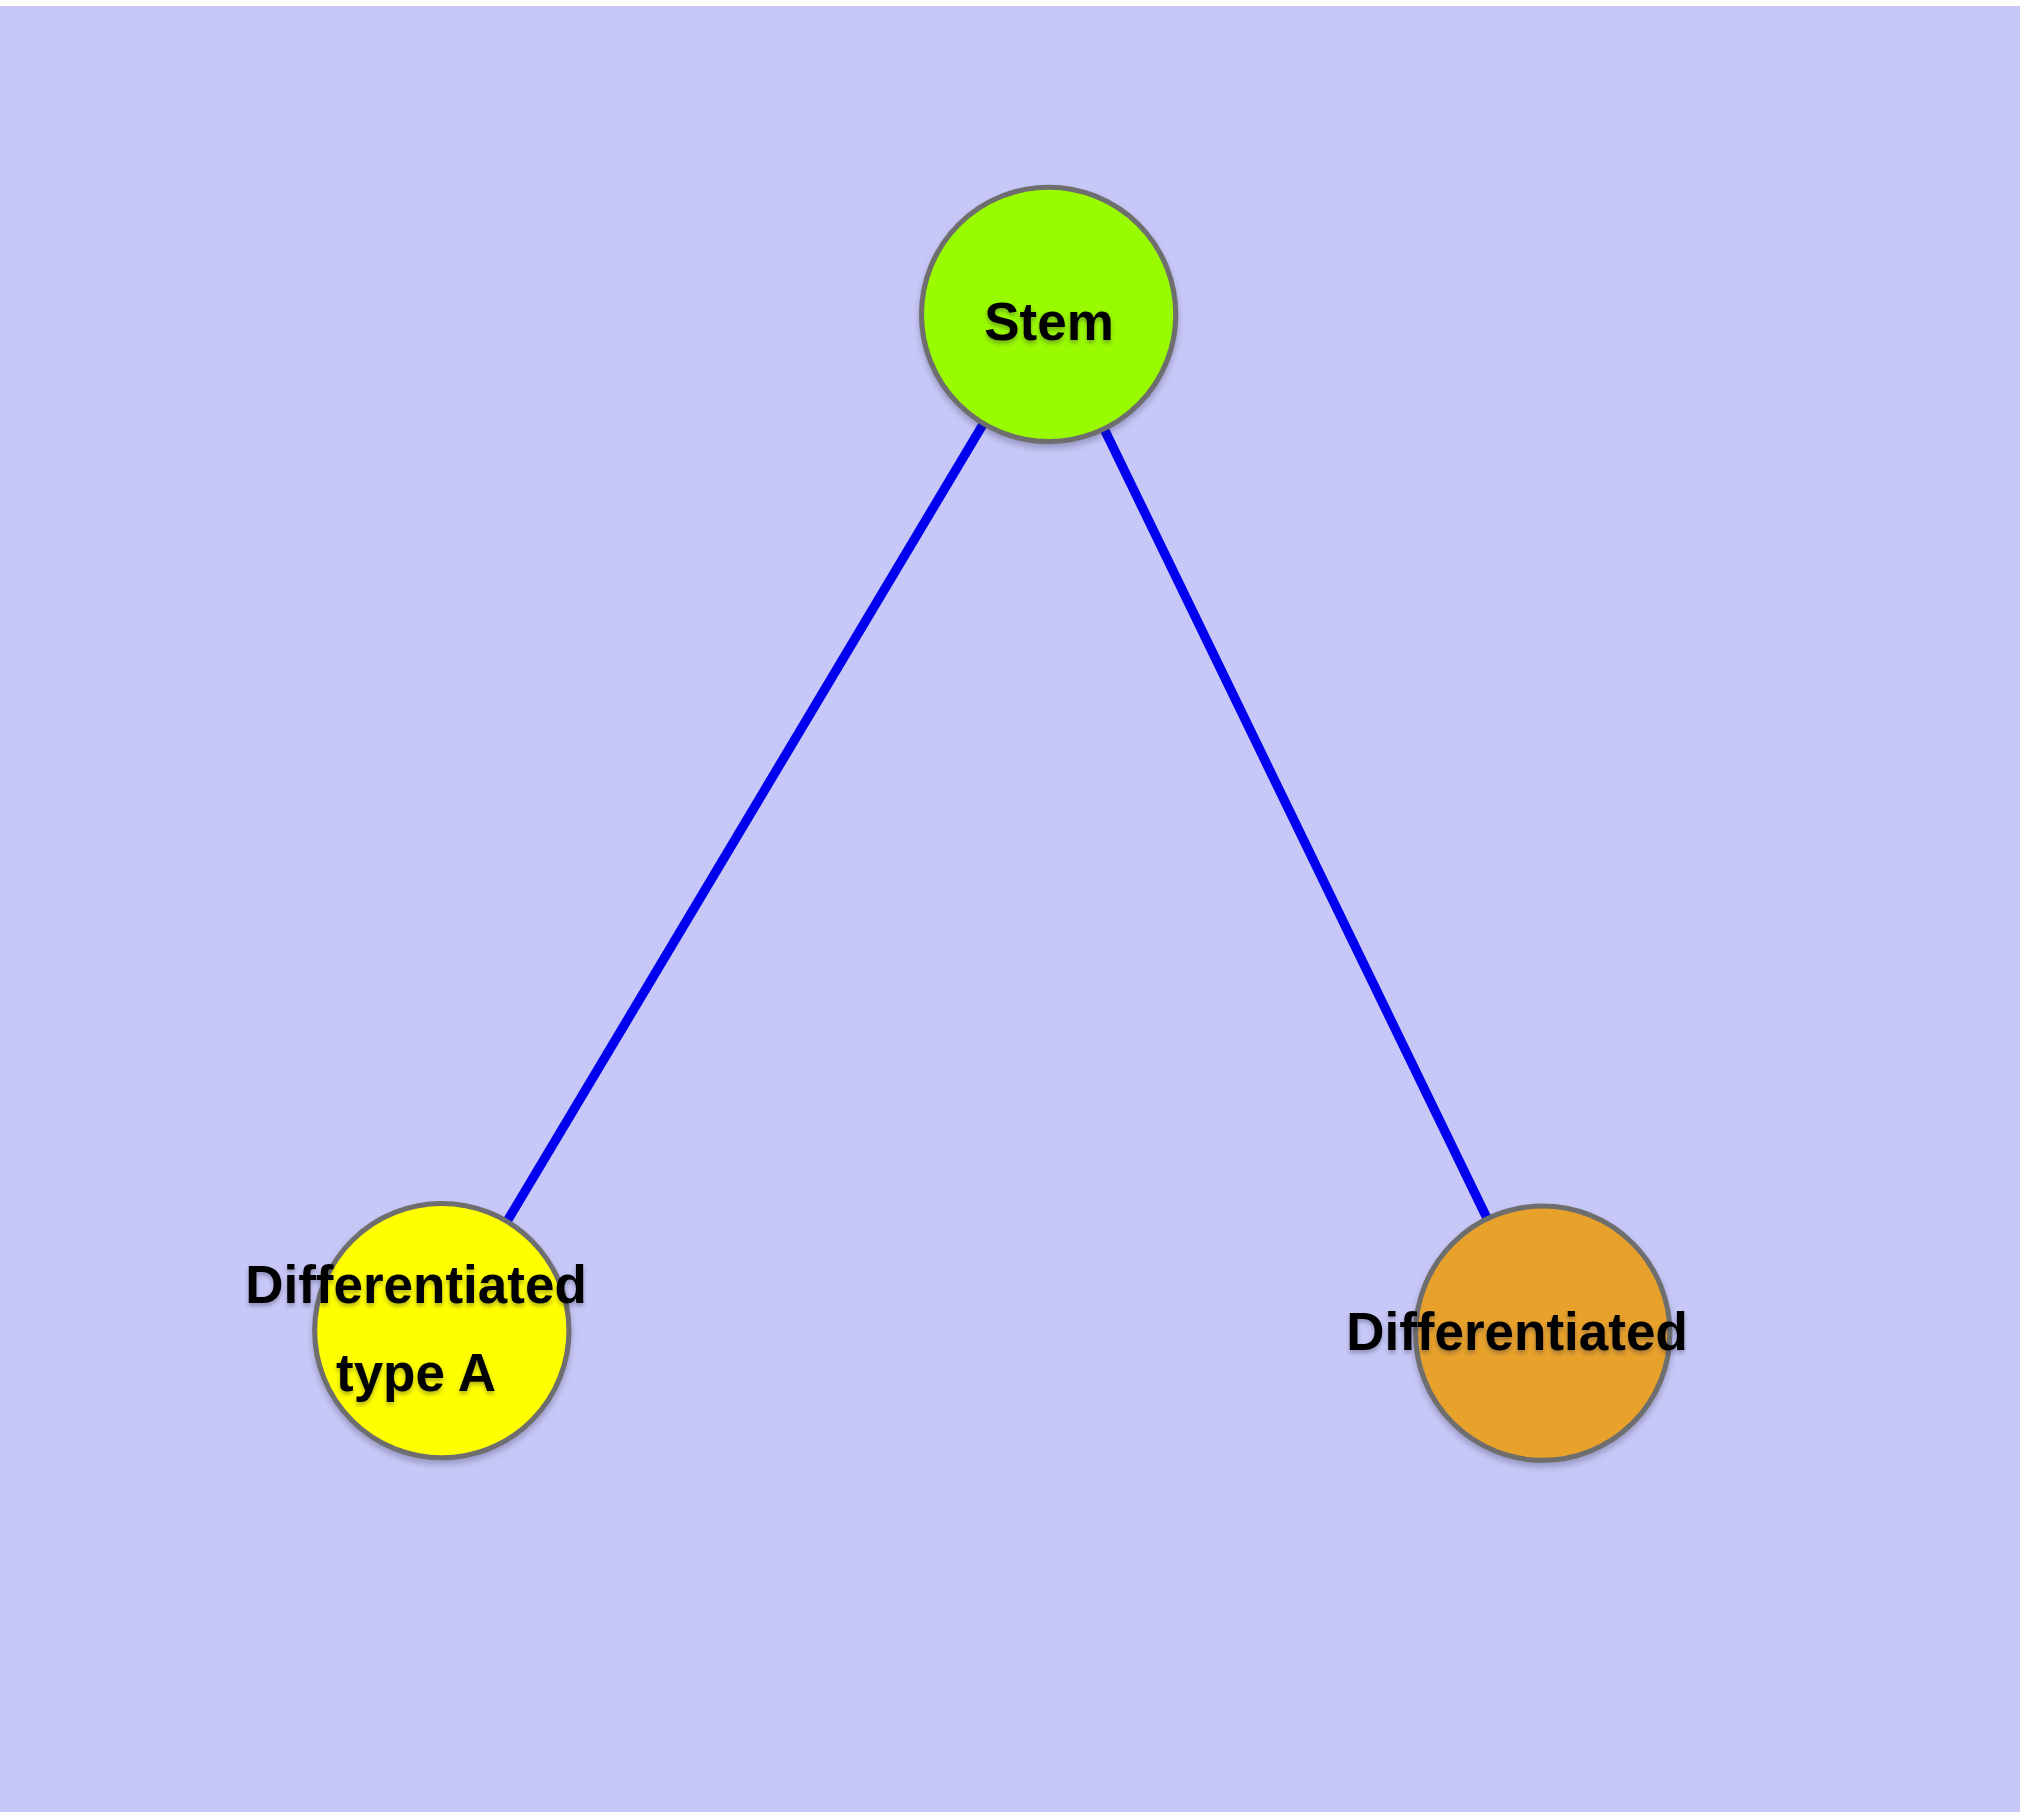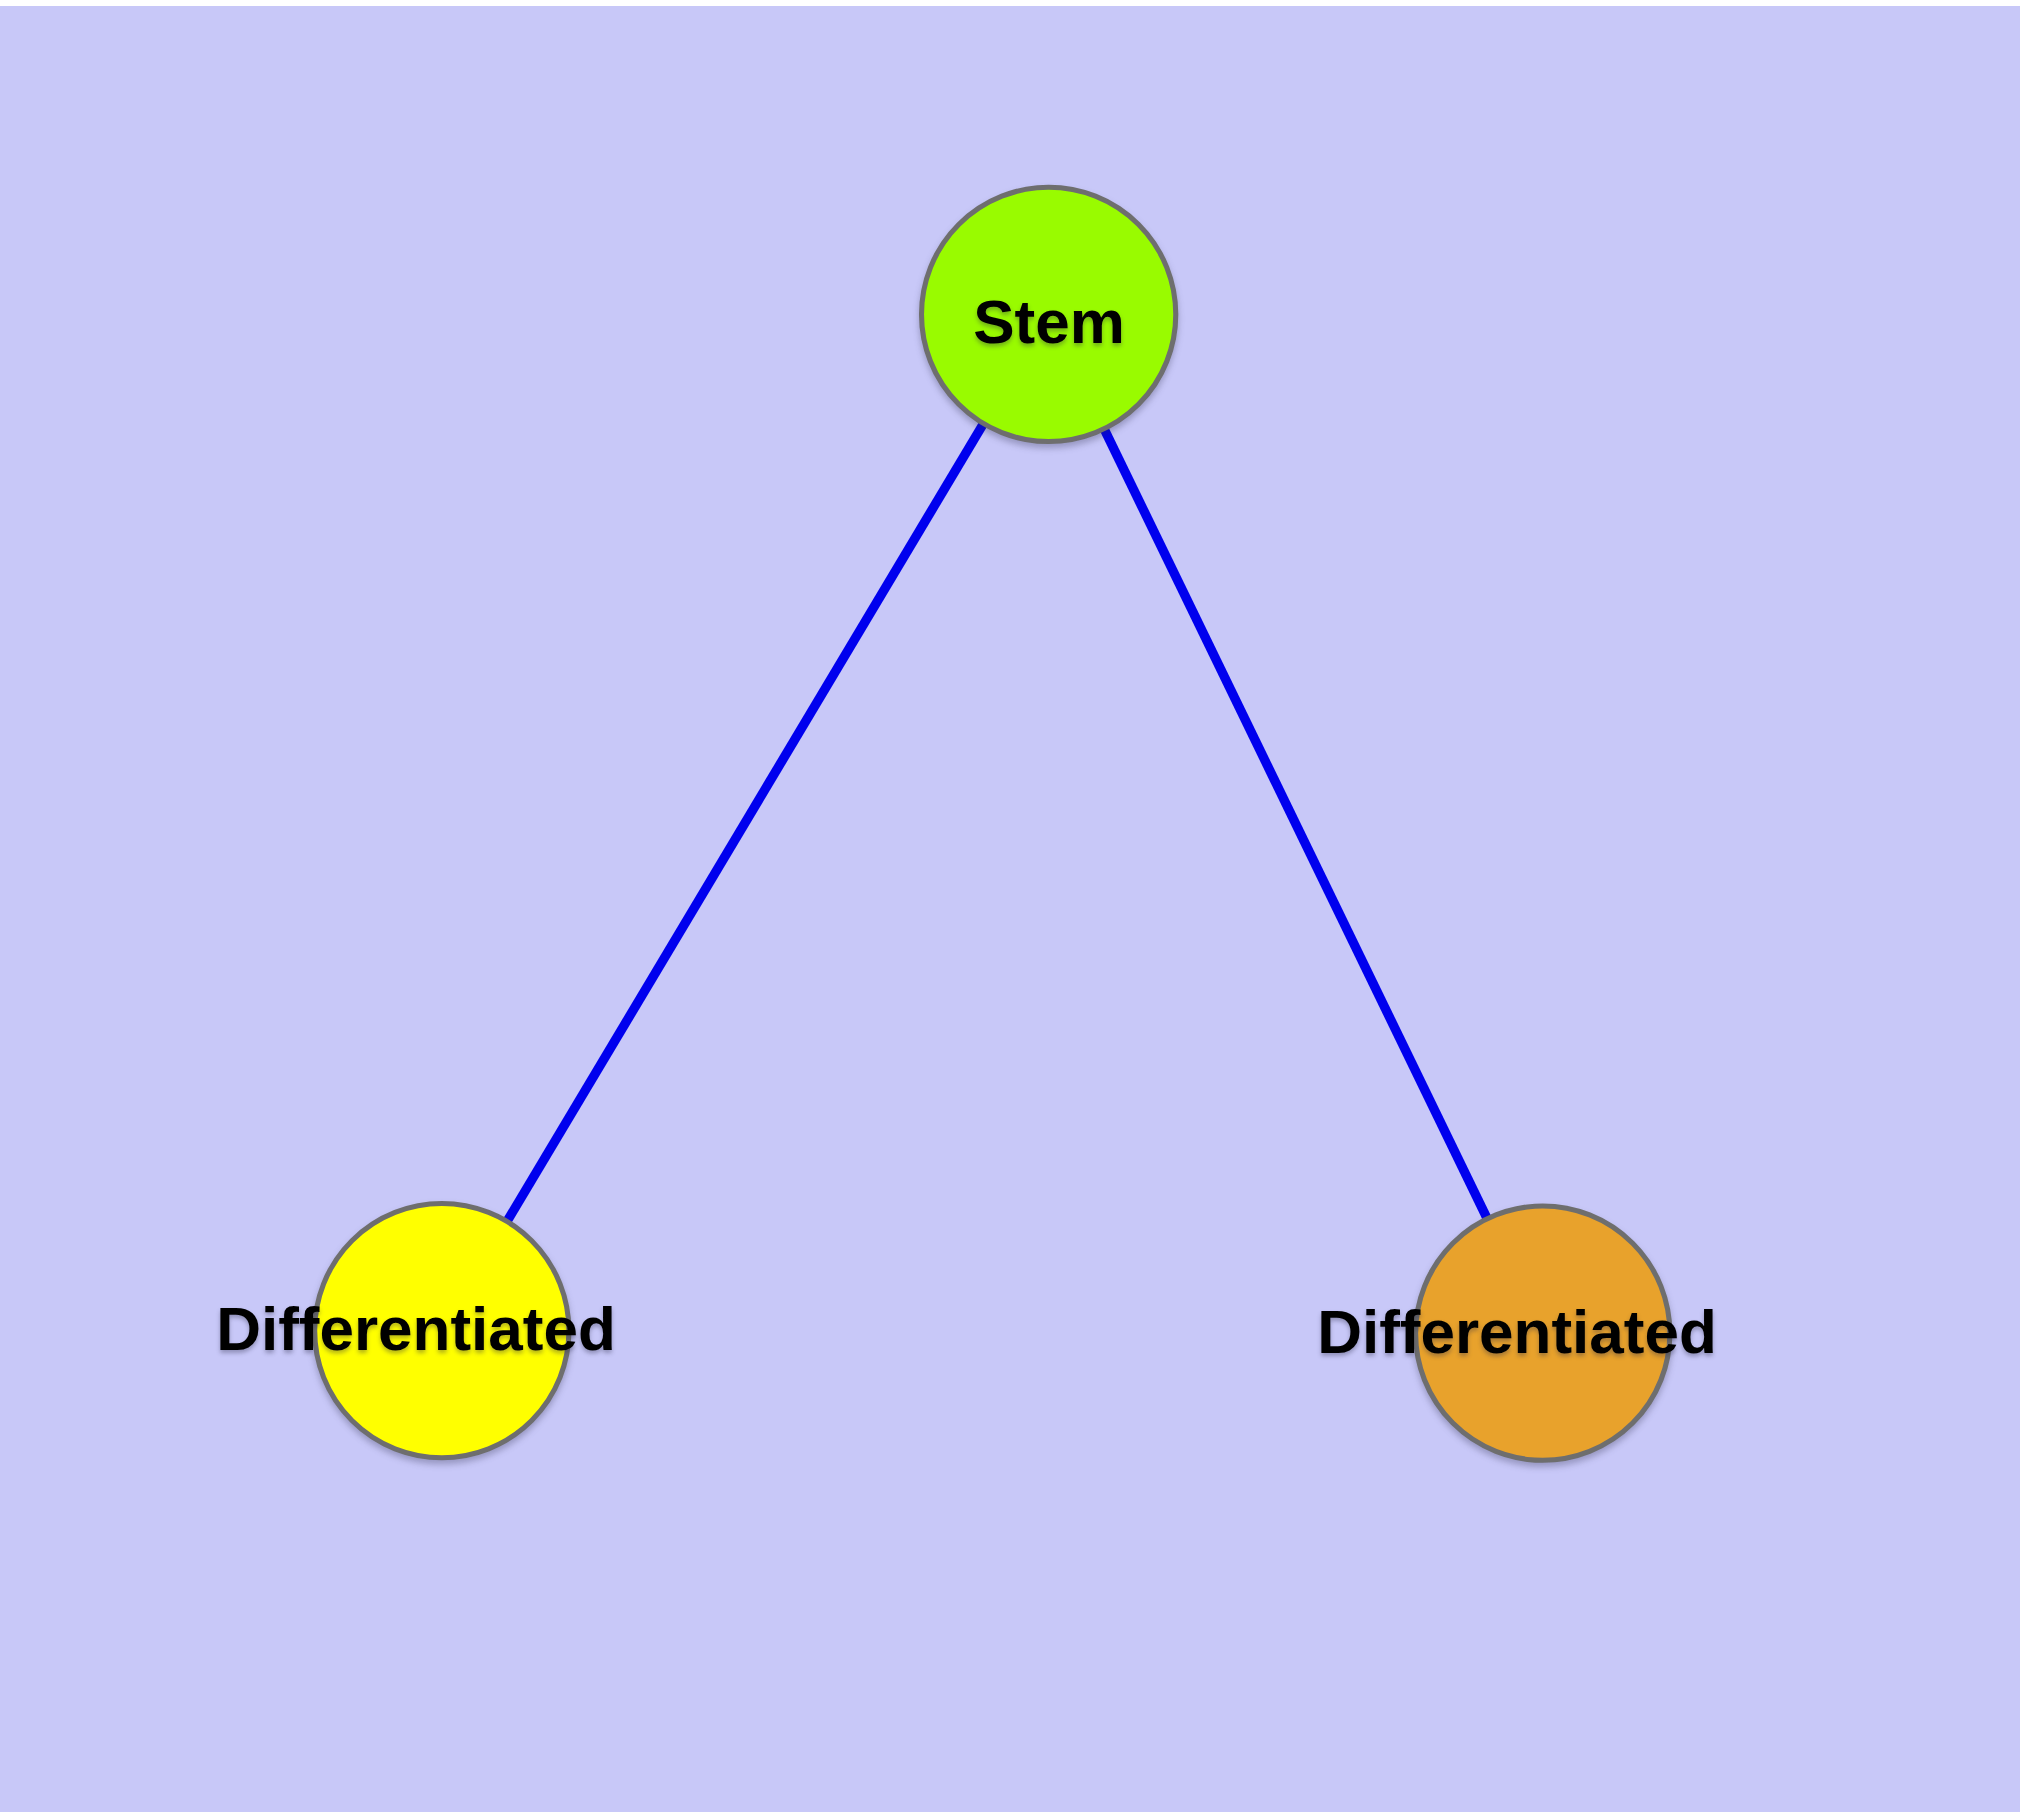--- a/index.html
+++ b/index.html
@@ -35,21 +35,21 @@
   .graph-svg .node-circle {
     stroke-width: 6;
     filter: drop-shadow(0px 5px 4px rgba(40,40,70,0.30));
   }
   .node-label {
     position: absolute;
     transform: translate(-50%, -50%);
     text-align: center;
     color: #000000;
     font-weight: bold;
-    font-size: 62px;
+    font-size: 53px;
     line-height: 88px;
     white-space: nowrap;
     text-shadow: 0px 3.4px 4.2px rgba(40,40,70,0.35);
     letter-spacing: 0px;
   }
   .node-label .label-line { display: block; }
   #label-stem  { left: 1049px; top: 322px;  }
   #label-typea { left: 416px;  top: 1329px; }
   #label-typeb { left: 1517px; top: 1332px; }
 </style>
@@ -67,20 +67,21 @@
     <circle class="node-circle" cx="521" cy="1570" r="150" fill="#ffff00" stroke="#6e6e6e"></circle>
     <circle class="node-circle" cx="1820" cy="1573" r="150" fill="#e8a22c" stroke="#6e6e6e"></circle>
   </svg>
 
   <div class="node-label" id="label-stem">
     <span class="label-line">Stem</span>
   </div>
 
   <div class="node-label" id="label-typea">
     <span class="label-line">Differentiated</span>
+    <span class="label-line">type A</span>
   </div>
 
   <div class="node-label" id="label-typeb">
     <span class="label-line">Differentiated</span>
   </div>
 
   <div class="top-edge"></div>
 </div>
 
 

